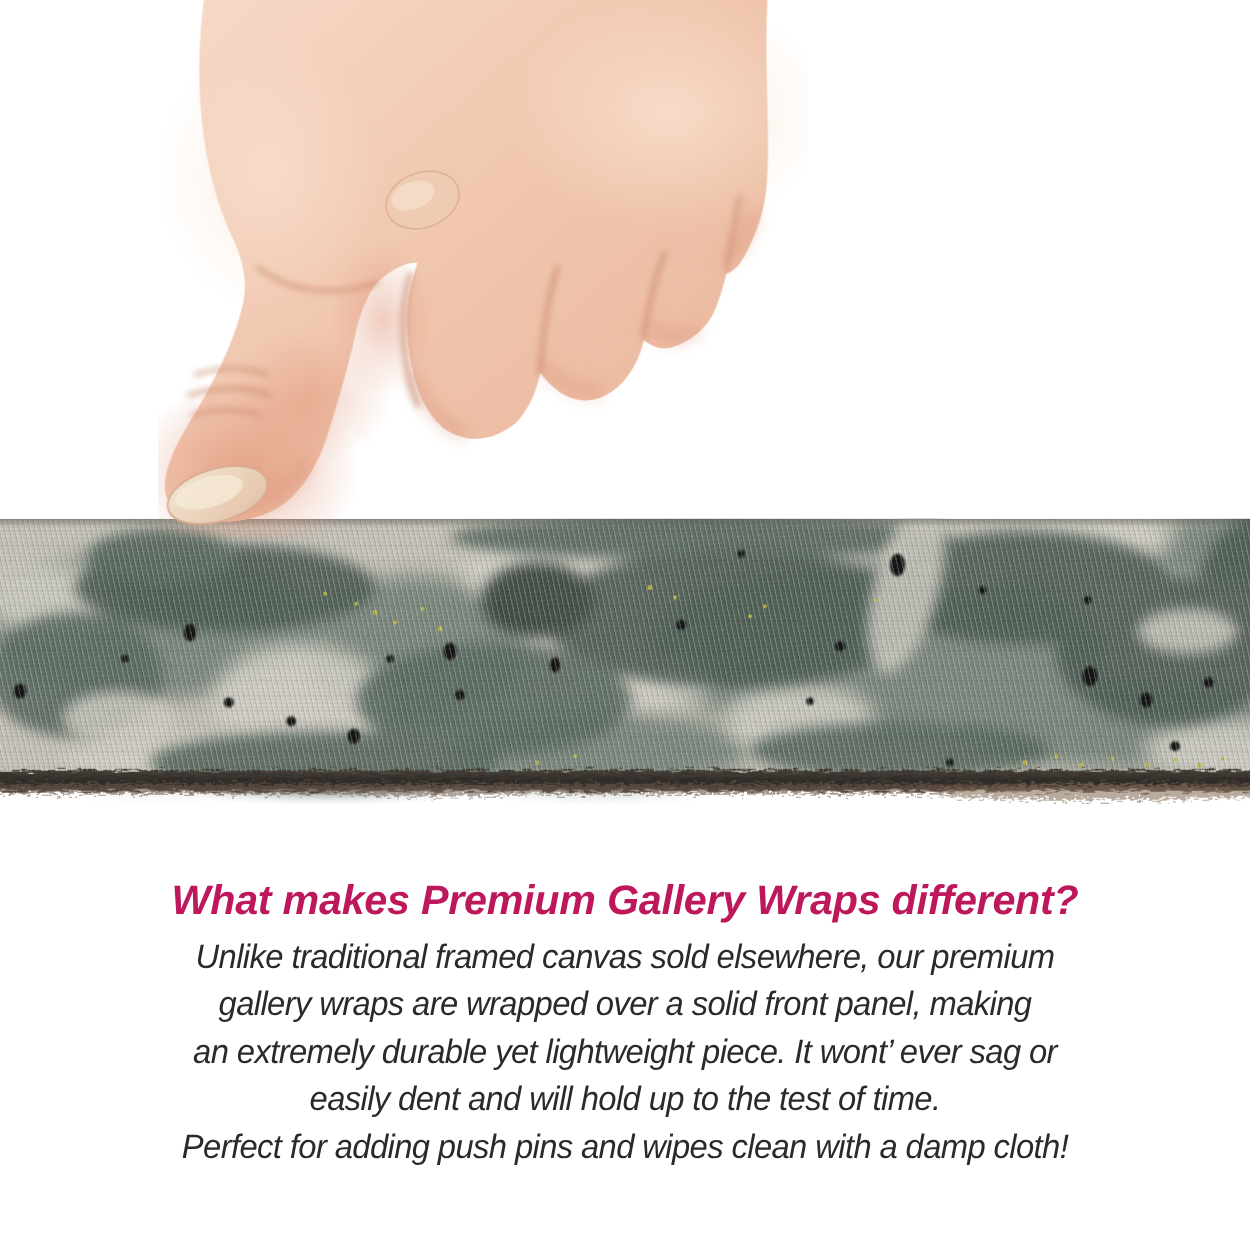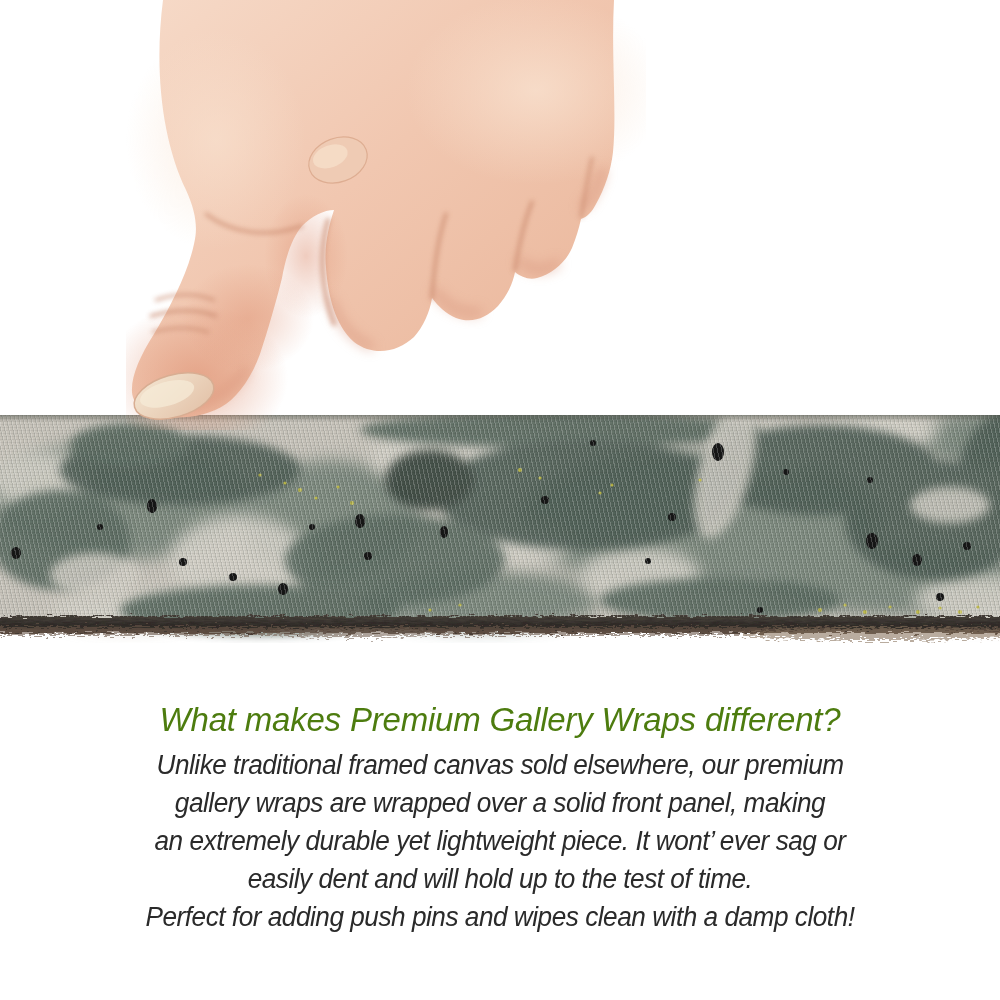--- a/index.html
+++ b/index.html
@@ -41,23 +41,23 @@
   }
 
   
   .copy {
     position: absolute; left: 0; top: 648px; width: 1000px;
     text-align: center; color: #262626;
   }
   .headline {
     margin: 52px 0 6px 0;
     font-size: 33px; line-height: 40px;
-    font-style: italic; font-weight: 400;
+    font-style: italic; font-weight: 700;
     letter-spacing: -0.2px;
-    color: #4d7c0f;
+    color: #be185d;
   }
   .bodyline {
     font-size: 27px; line-height: 38px;
     font-style: italic; font-weight: 400;
     letter-spacing: -0.5px;
     color: #2a2a2a;
     transform: scaleX(0.97);
     transform-origin: 50% 50%;
   }
 </style>

